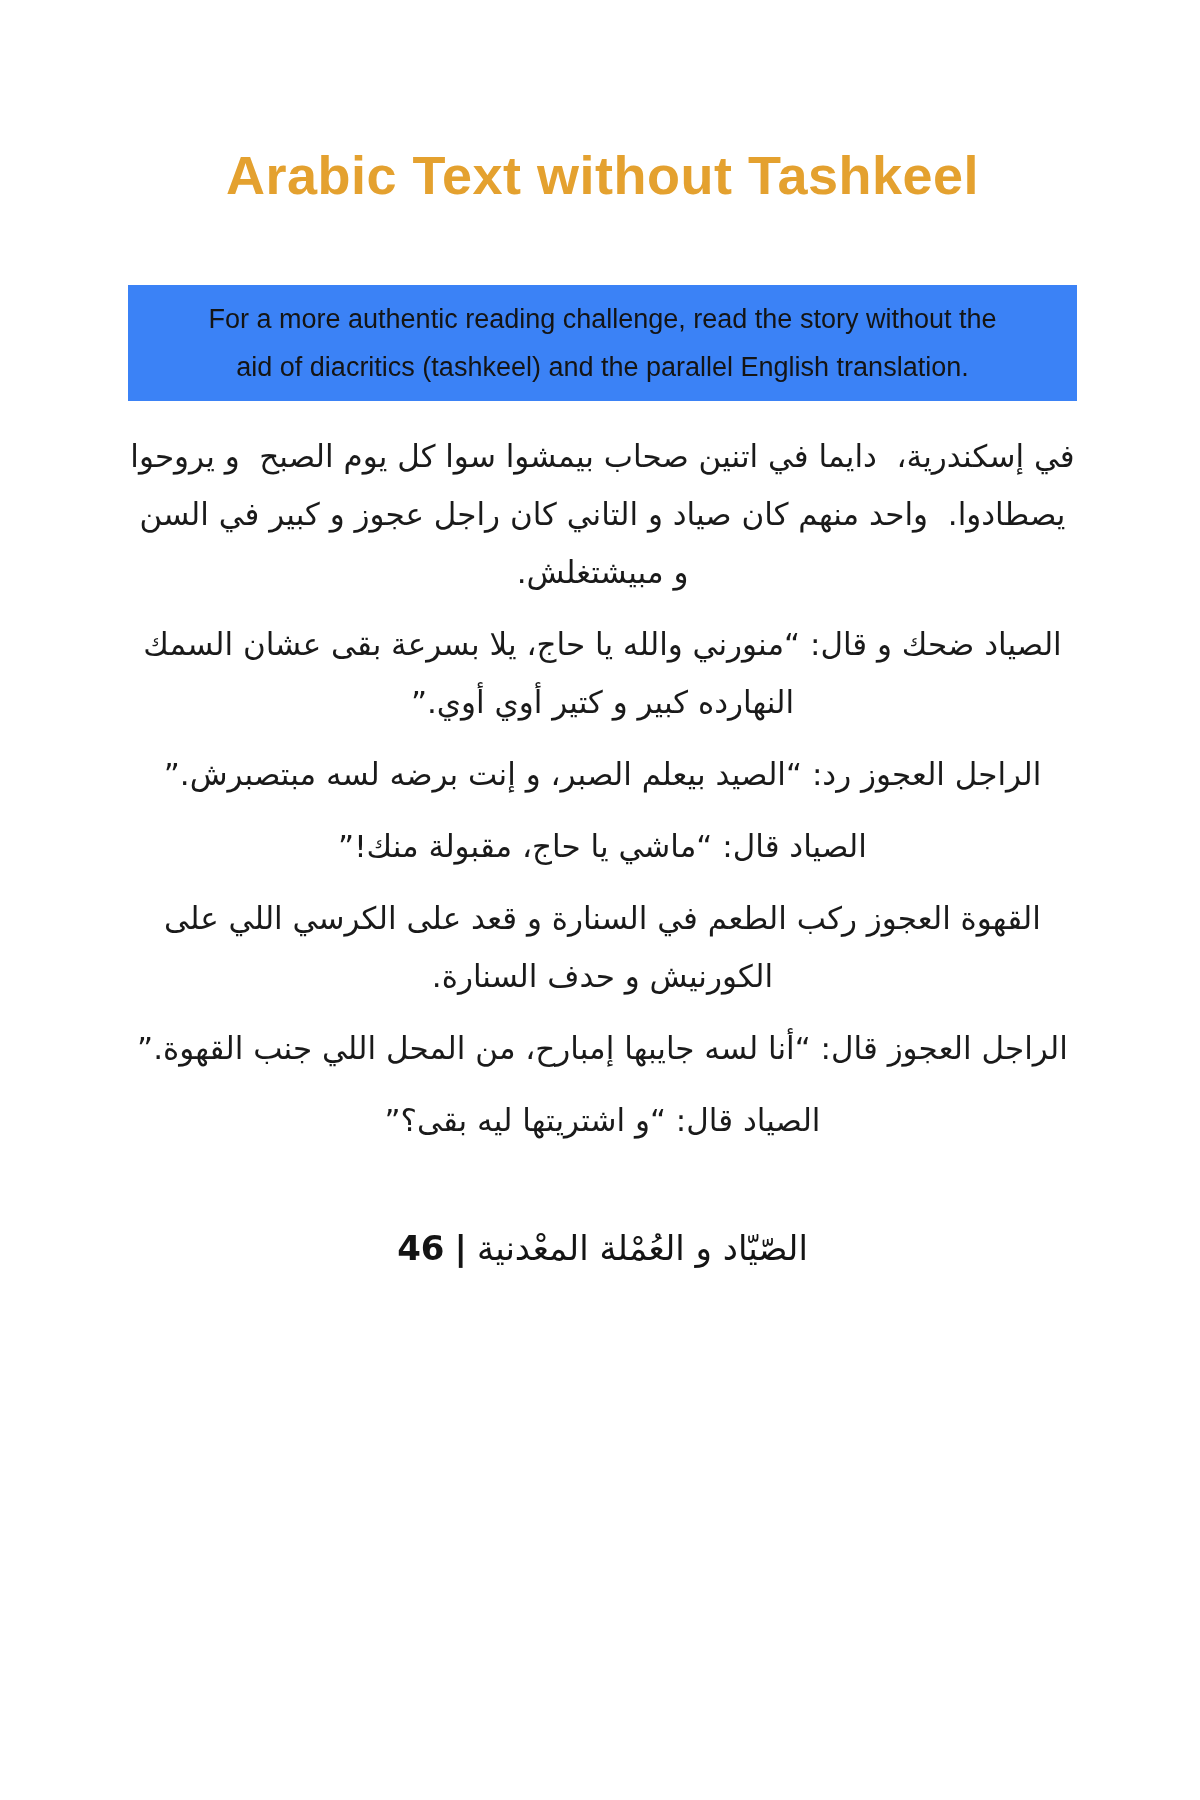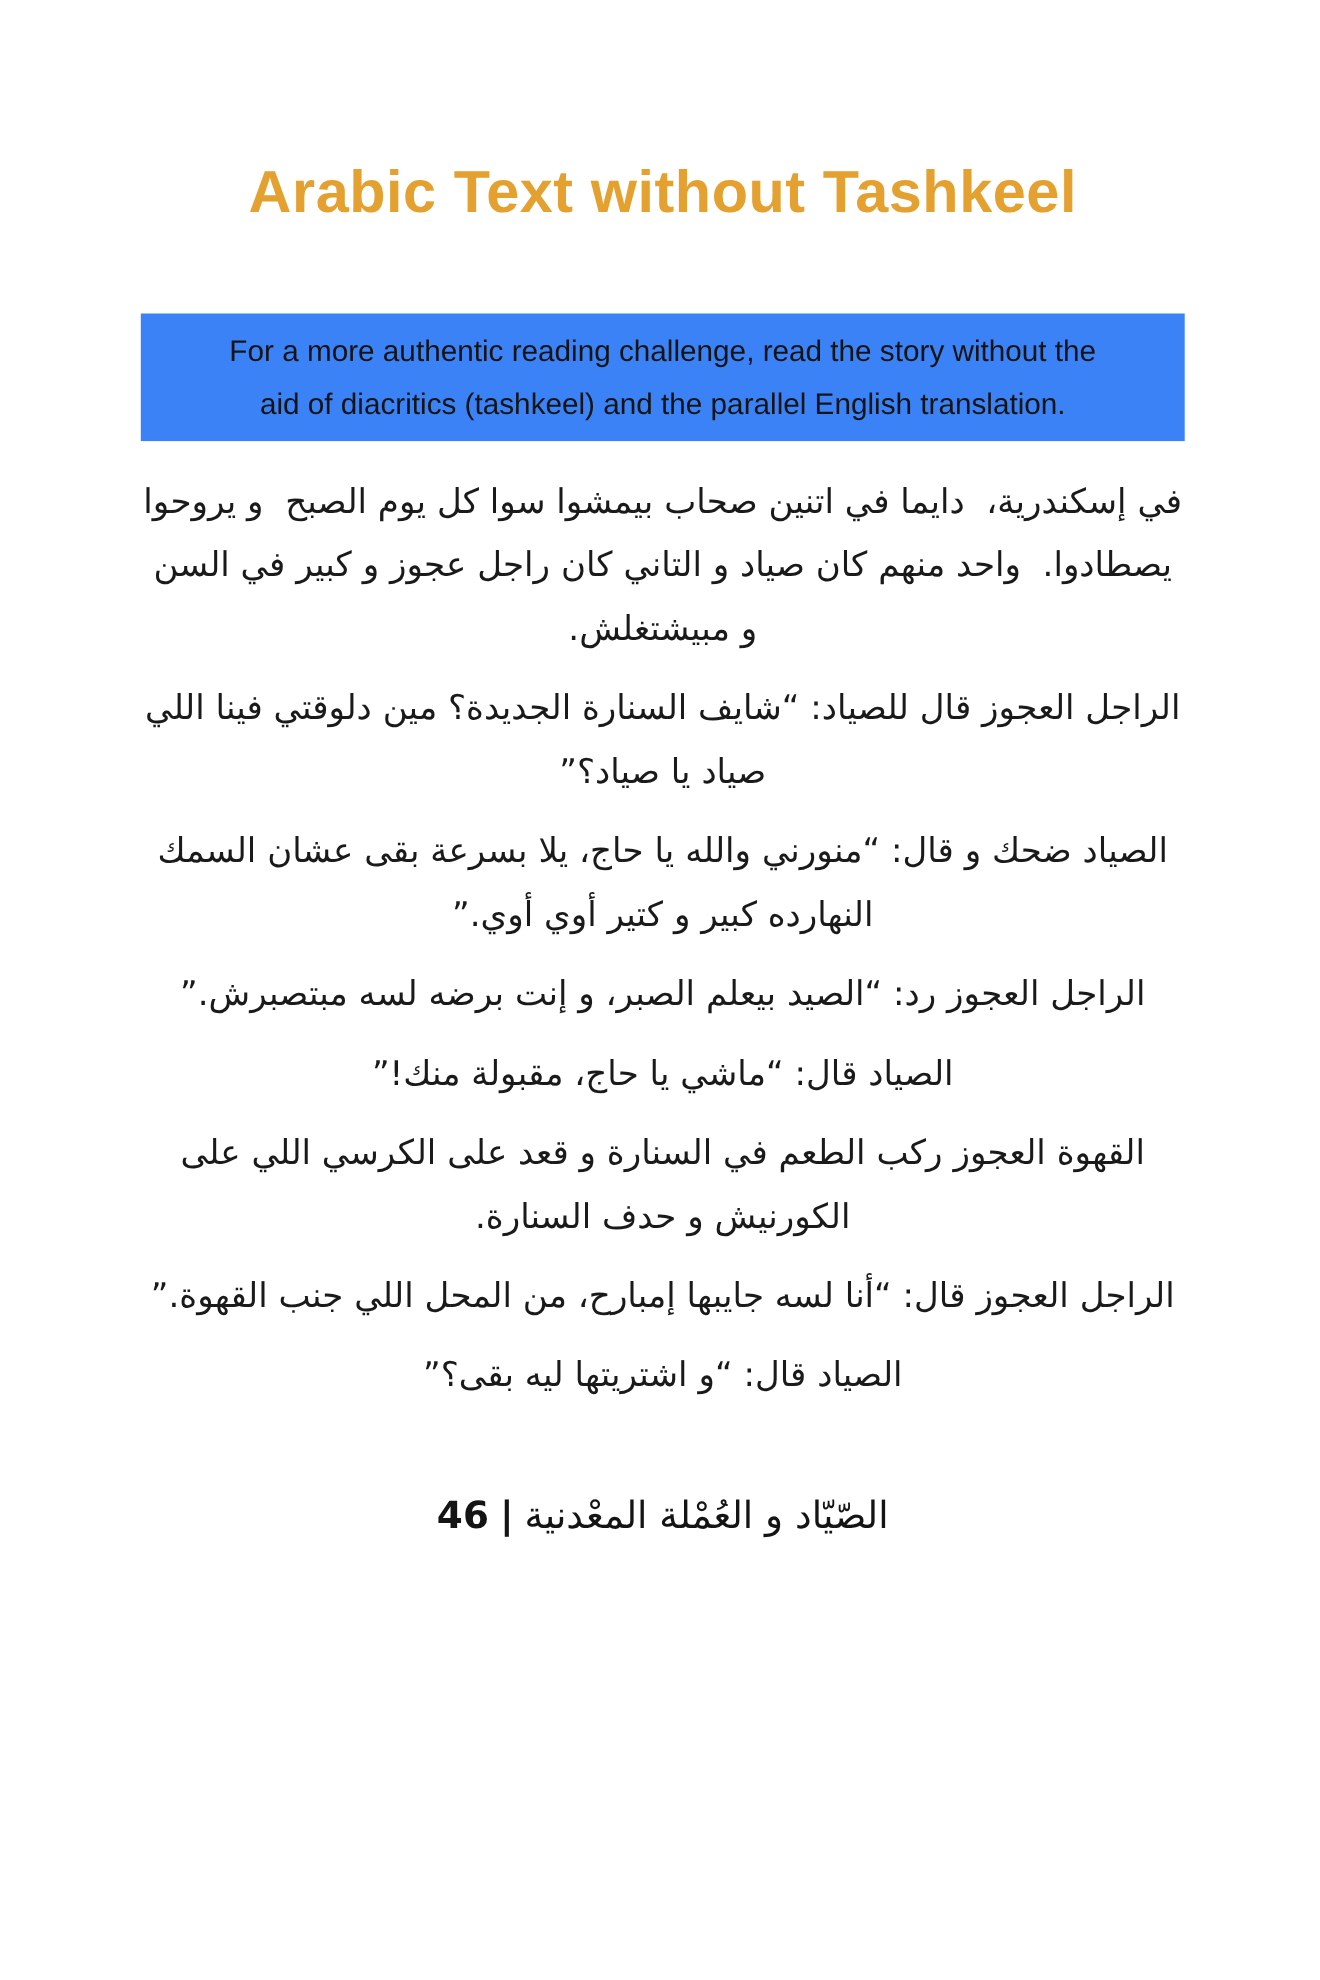--- a/index.html
+++ b/index.html
@@ -68,21 +68,20 @@
 
   <h1 class="title">Arabic Text without Tashkeel</h1>
 
   <div class="intro">
     <span>For a more authentic reading challenge, read the story without the</span>
     <span>aid of diacritics (tashkeel) and the parallel English translation.</span>
   </div>
 
   <div class="story">
     <p>في إسكندرية،  دايما في اتنين صحاب بيمشوا سوا كل يوم الصبح  و يروحوا يصطادوا.  واحد منهم كان صياد و التاني كان راجل عجوز و كبير في السن و مبيشتغلش.</p>
-    <p>الراجل العجوز قال للصياد: “شايف السنارة الجديدة؟ مين دلوقتي فينا اللي صياد يا صياد؟”</p>
     <p>الصياد ضحك و قال: “منورني والله يا حاج، يلا بسرعة بقى عشان السمك النهارده كبير و كتير أوي أوي.”</p>
     <p>الراجل العجوز رد: “الصيد بيعلم الصبر، و إنت برضه لسه مبتصبرش.”</p>
     <p>الصياد قال: “ماشي يا حاج، مقبولة منك!”</p>
     <p>القهوة العجوز ركب الطعم في السنارة و قعد على الكرسي اللي على الكورنيش و حدف السنارة.</p>
     <p>الراجل العجوز قال: “أنا لسه جايبها إمبارح، من المحل اللي جنب القهوة.”</p>
     <p>الصياد قال: “و اشتريتها ليه بقى؟”</p>
   </div>
 
   <div class="footer">
     <span class="book-title">الص<span class="dia">ّ</span>ي<span class="dia">ّ</span>اد و الع<span class="dia">ُ</span>م<span class="dia">ْ</span>لة المع<span class="dia">ْ</span>دنية</span><span class="sep">|</span><span class="num">46</span>

